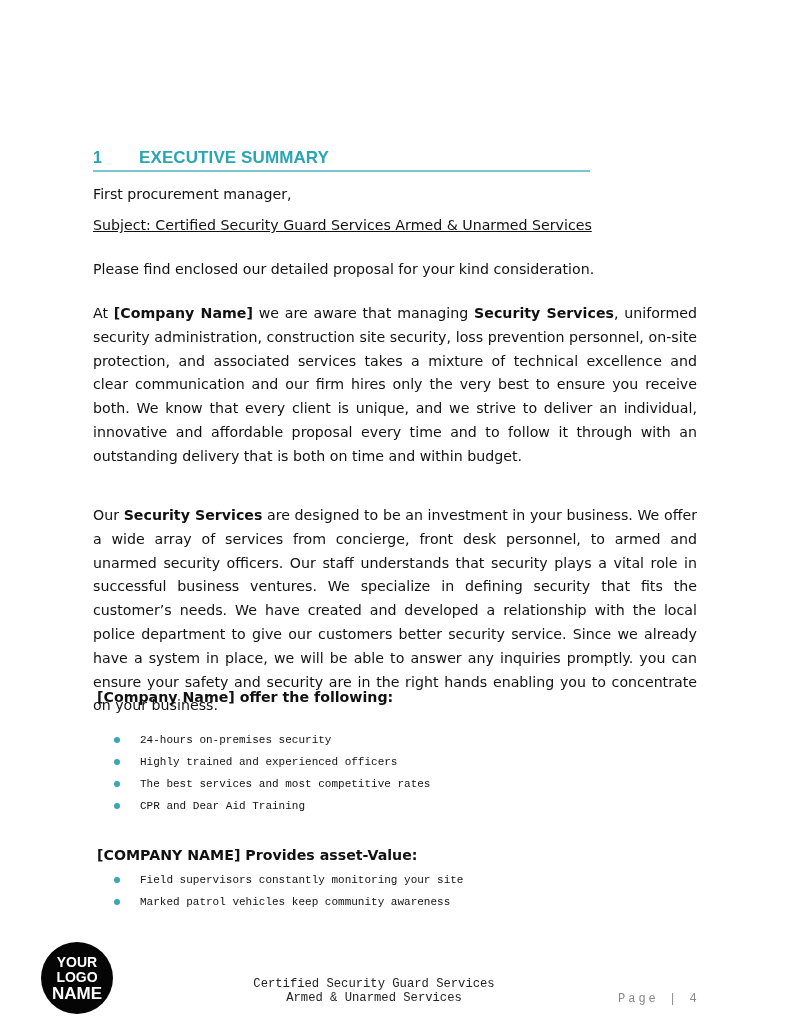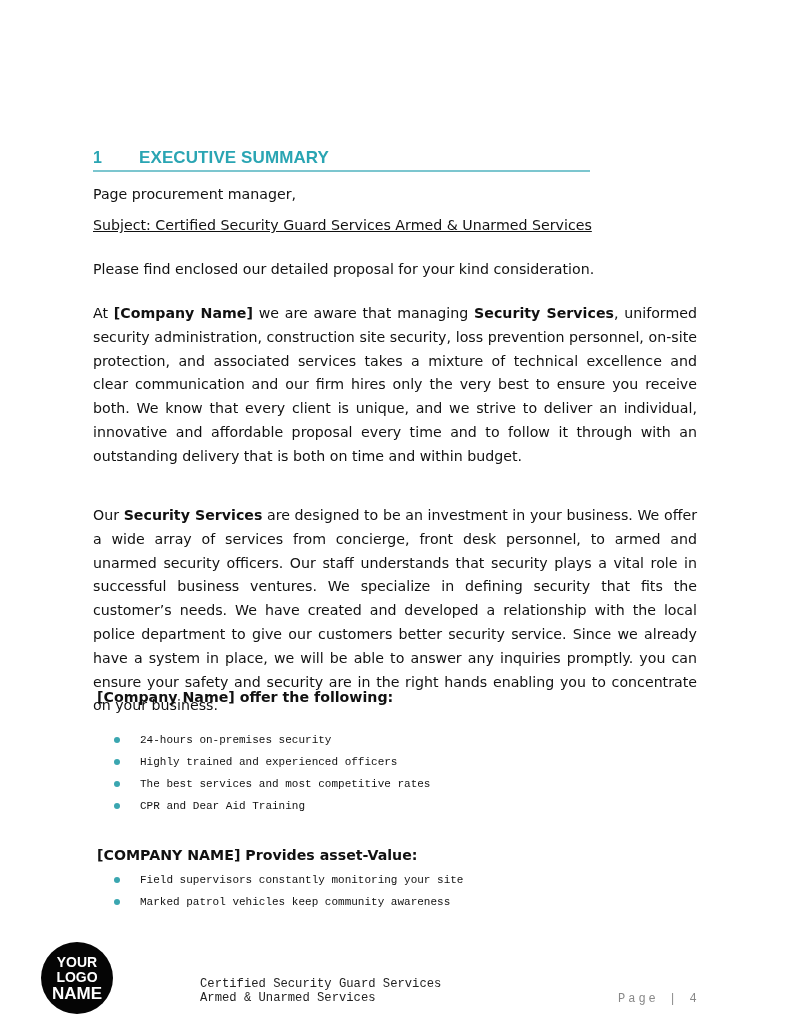--- a/index.html
+++ b/index.html
@@ -40,39 +40,39 @@
 
   .logo {
     position: absolute; left: 41px; top: 942px; width: 72px; height: 72px; border-radius: 50%;
     background: #050505; color: #fff; display: flex; flex-direction: column; align-items: center; justify-content: center;
     font-family: "Liberation Sans", sans-serif; font-weight: bold; line-height: 15px;
   }
   .logo span { display: block; font-size: 14px; }
   .logo .big { font-size: 17px; line-height: 17px; }
 
   .footer-center {
-    position: absolute; left: 200px; top: 977px; width: 348px; 
+    position: absolute; left: 200px; top: 977px; width: 348px; text-align: center;
     font-family: "Liberation Mono", "DejaVu Sans Mono", monospace; font-size: 12.2px; line-height: 14px; color: #222;
   }
   .page-num {
     position: absolute; left: 618px; top: 992px;
     font-family: "Liberation Mono", "DejaVu Sans Mono", monospace; font-size: 12px; color: #888; letter-spacing: 3px;
   }
 </style>
 </head>
 <body>
 
 <div class="page">
 
   <div class="heading">
     <span class="num">1</span>
     <span class="title">EXECUTIVE SUMMARY</span>
   </div>
 
-  <div class="text salutation">Page procurement manager,</div>
+  <div class="text salutation">First procurement manager,</div>
   <div class="text subject">Subject: Certified Security Guard Services Armed &amp; Unarmed Services</div>
   <div class="text enclosed">Please find enclosed our detailed proposal for your kind consideration.</div>
 
   <div class="text para p1"><span>At </span><span class="b">[Company Name]</span><span> we are aware that managing </span><span class="b">Security Services</span><span>, uniformed security administration, construction site security, loss prevention personnel, on-site protection, and associated services takes a mixture of technical excellence and clear communication and our firm hires only the very best to ensure you receive both. We know that every client is unique, and we strive to deliver an individual, innovative and affordable proposal every time and to follow it through with an outstanding delivery that is both on time and within budget.</span></div>
 
   <div class="text para p2"><span>Our </span><span class="b">Security Services</span><span> are designed to be an investment in your business. We offer a wide array of services from concierge, front desk personnel, to armed and unarmed security officers.  Our staff understands that security plays a vital role in successful business ventures.  We specialize in defining security that fits the customer’s needs. We have created and developed a relationship with the local police department to give our customers better security service.  Since we already have a system in place, we will be able to answer any inquiries promptly. you can ensure your safety and security are in the right hands enabling you to concentrate on your business.</span></div>
 
   <div class="list-title lt1">[Company Name] offer the following:</div>
   <ul class="list l1">
     <li>

